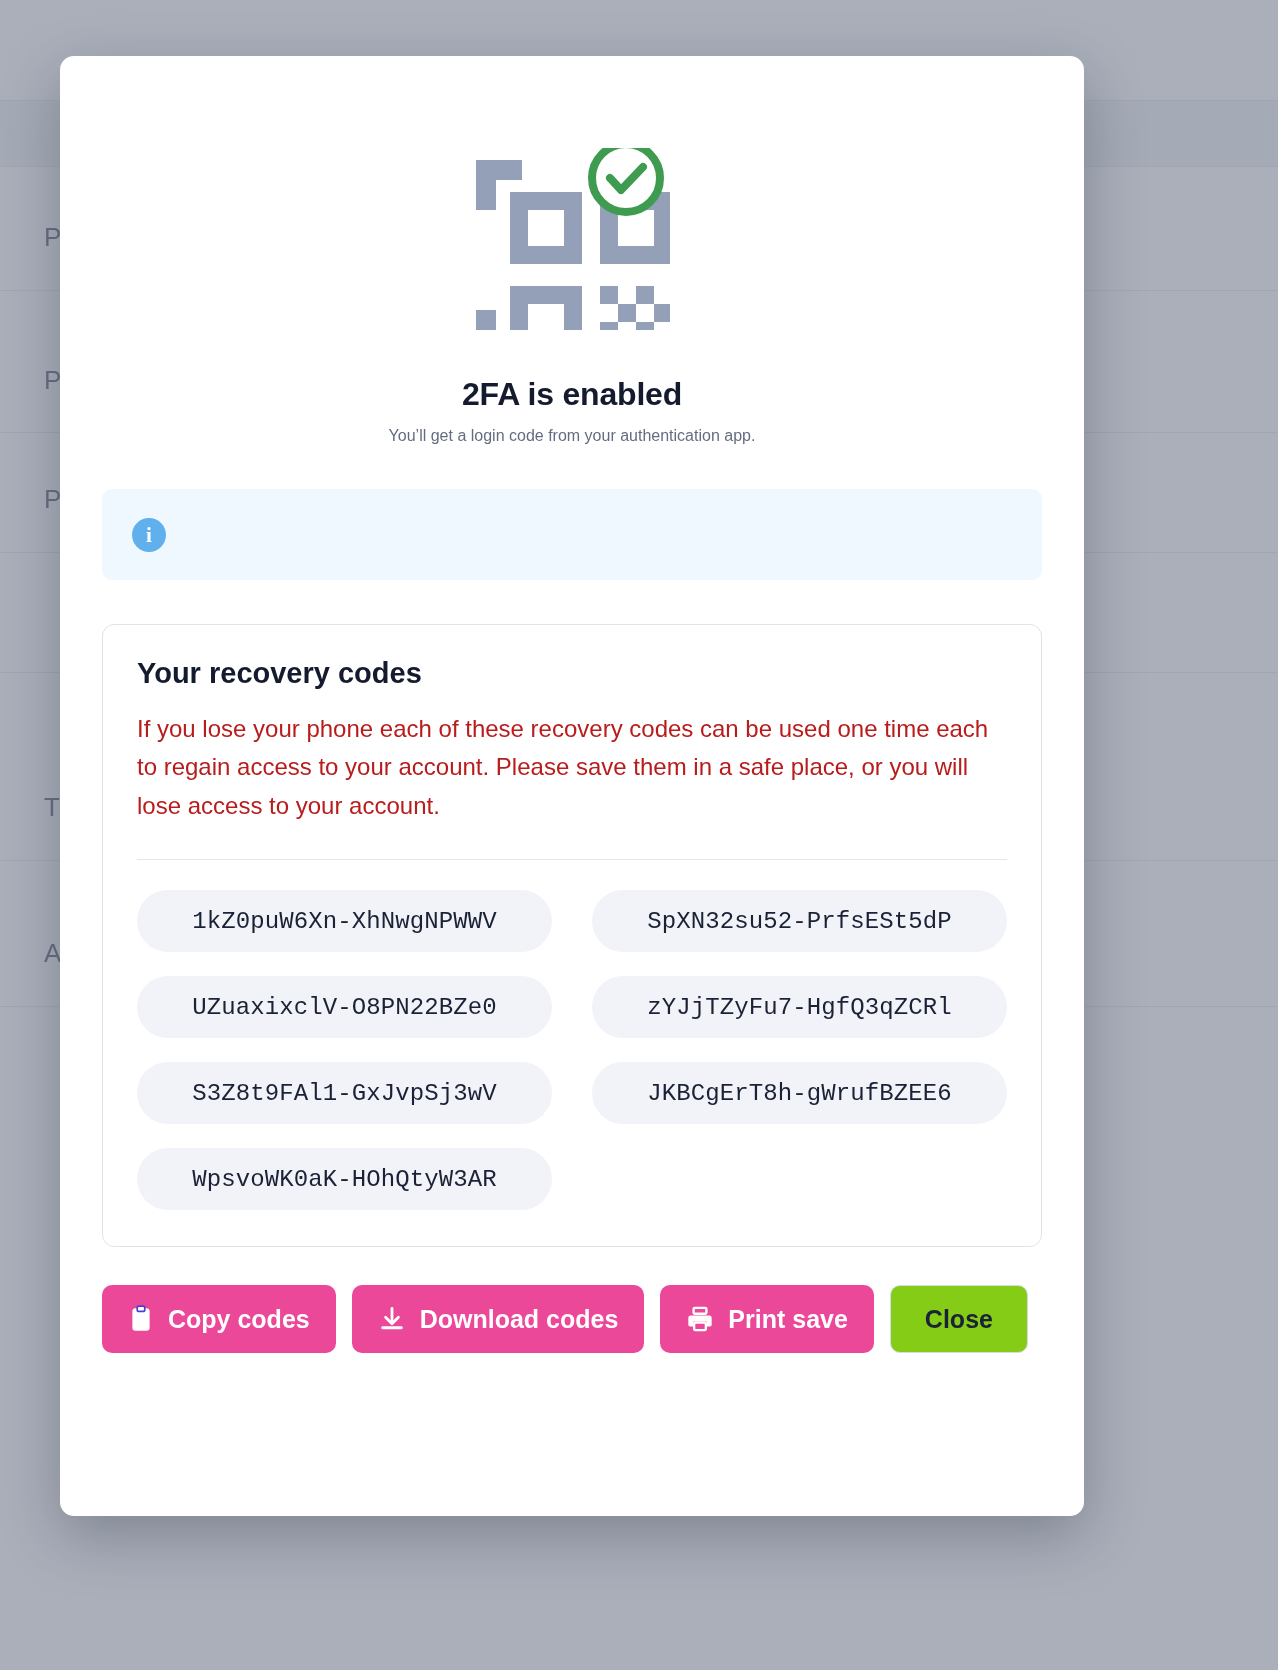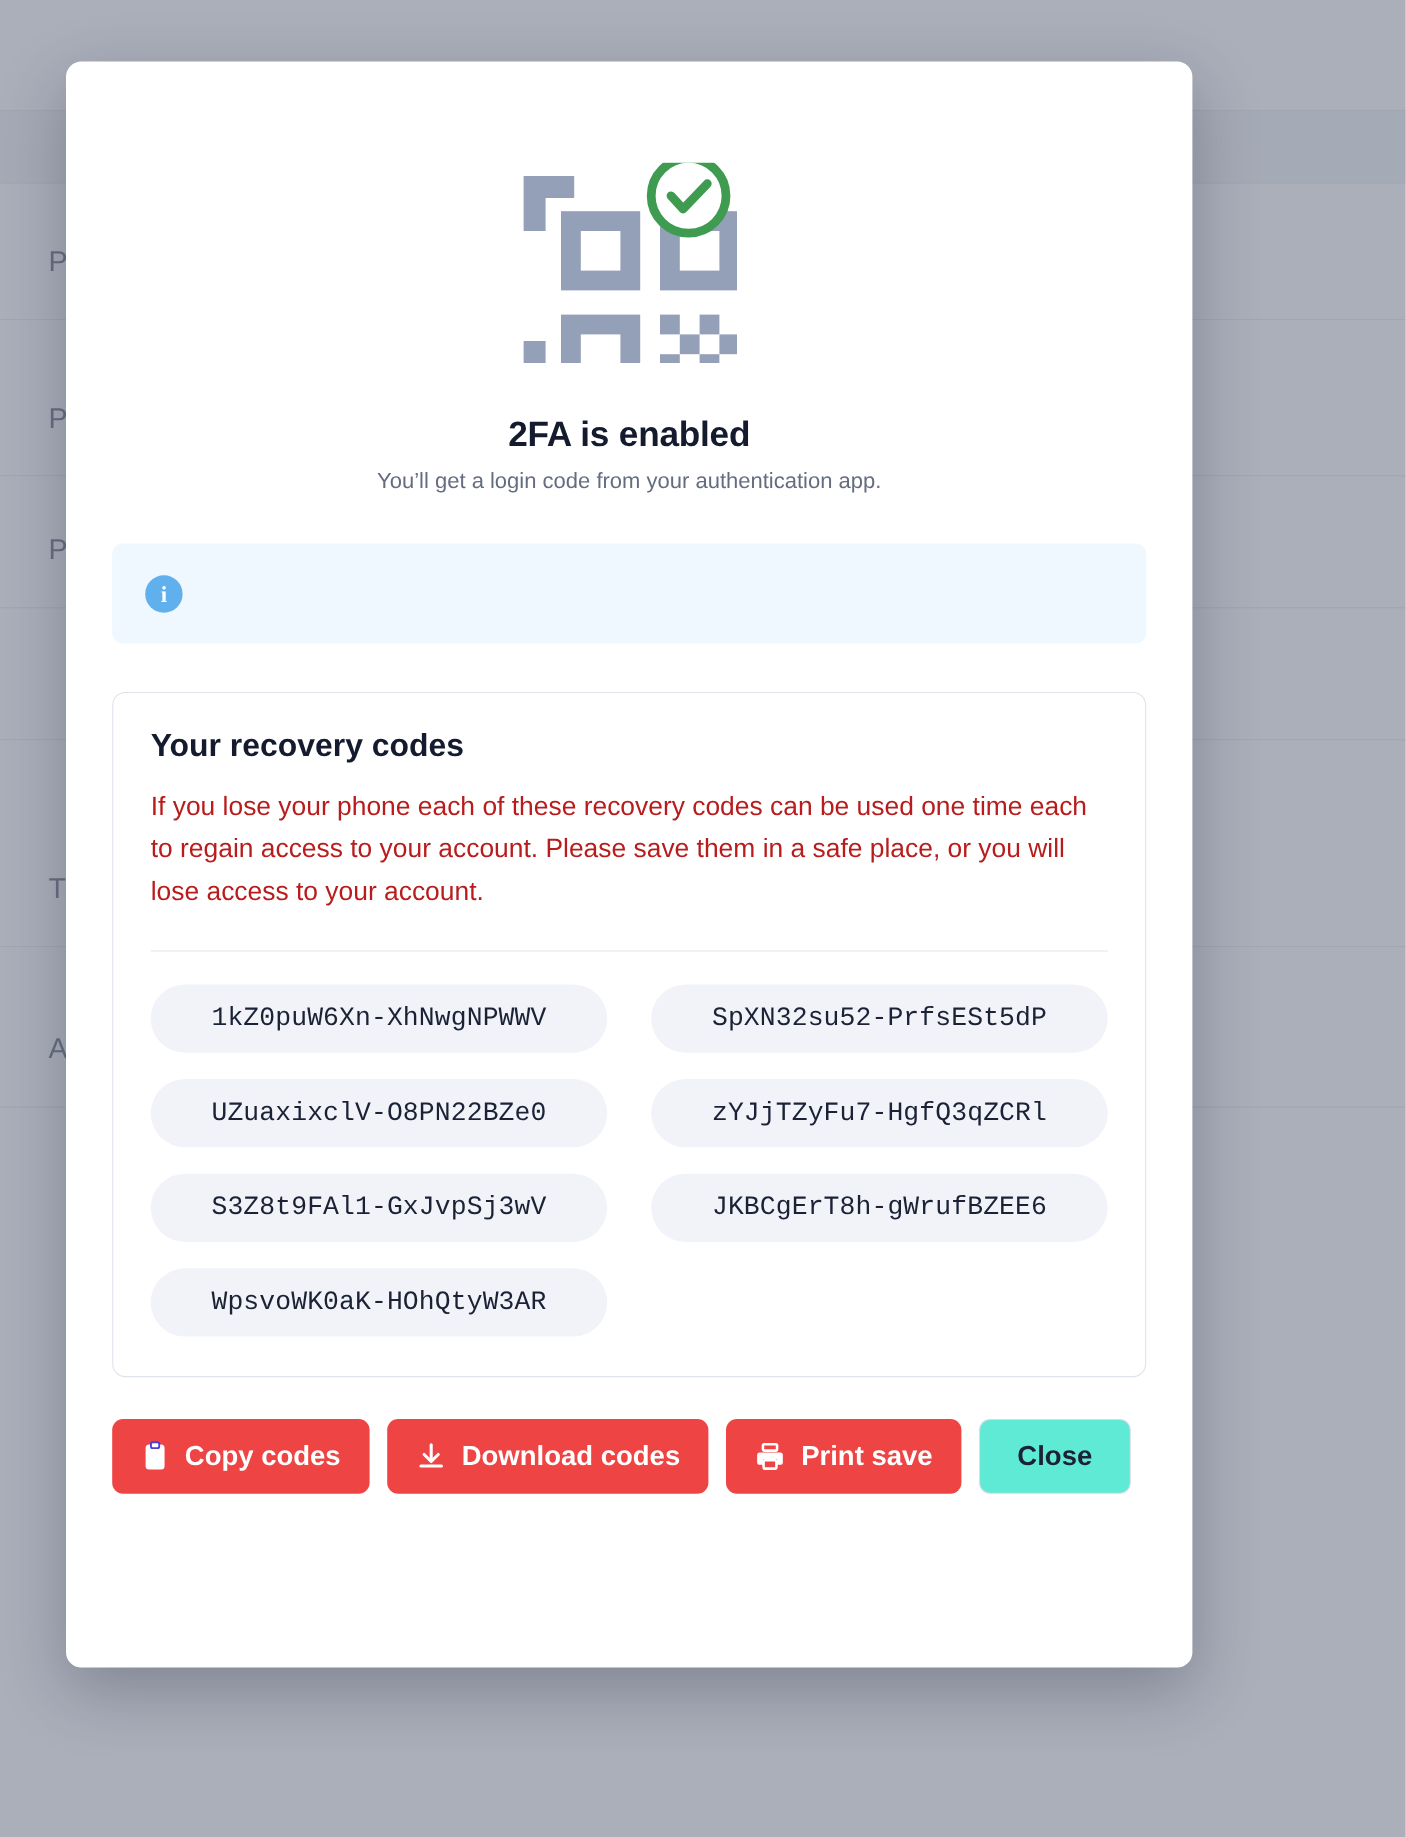--- a/index.html
+++ b/index.html
@@ -74,21 +74,21 @@
     margin-top: 46px;
     text-align: center;
     font-size: 32px;
     font-weight: bold;
     color: #151b2e;
     letter-spacing: -0.2px;
   }
   .subtitle {
     margin-top: 14px;
     text-align: center;
-    font-size: 20px;
+    font-size: 16px;
     color: #646d80;
   }
 
   
   .banner {
     margin-top: 44px;
     background: #eff7ff;
     border-radius: 10px;
     padding: 26px 30px 28px 30px;
     display: flex;
@@ -173,26 +173,26 @@
     justify-content: center;
     gap: 14px;
     font-size: 25px;
     font-weight: bold;
     cursor: pointer;
     border: none;
     padding: 0 26px;
     font-family: "Liberation Sans", sans-serif;
   }
   .btn-primary {
-    background: #ef4444;
+    background: #ec4899;
     color: #ffffff;
     text-align: right;
   }
   .btn-ghost {
-    background: #5eead4;
+    background: #84cc16;
     color: #1b2236;
     border: 1px solid #d7dbe3;
     padding: 0 34px;
   }
   .btn svg { display: block; }
 </style>
 </head>
 <body>
 
 <div class="bg-page">

